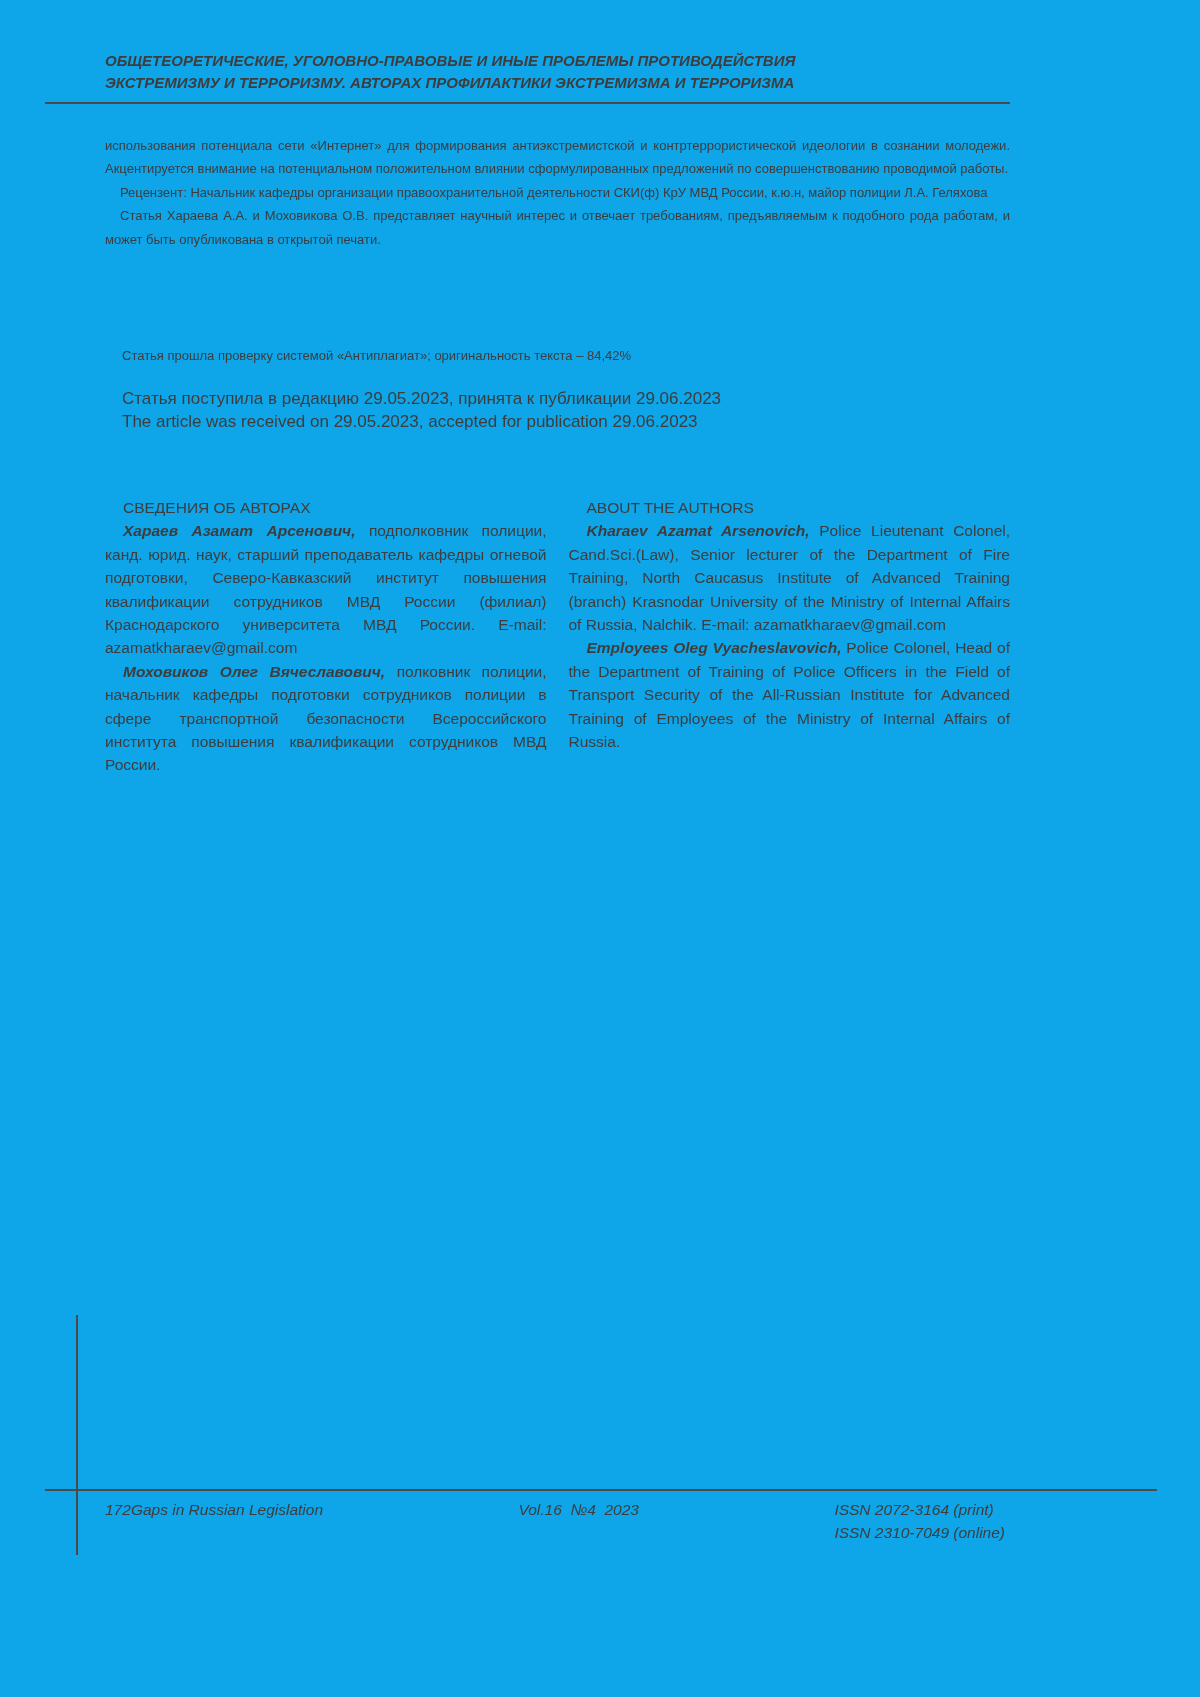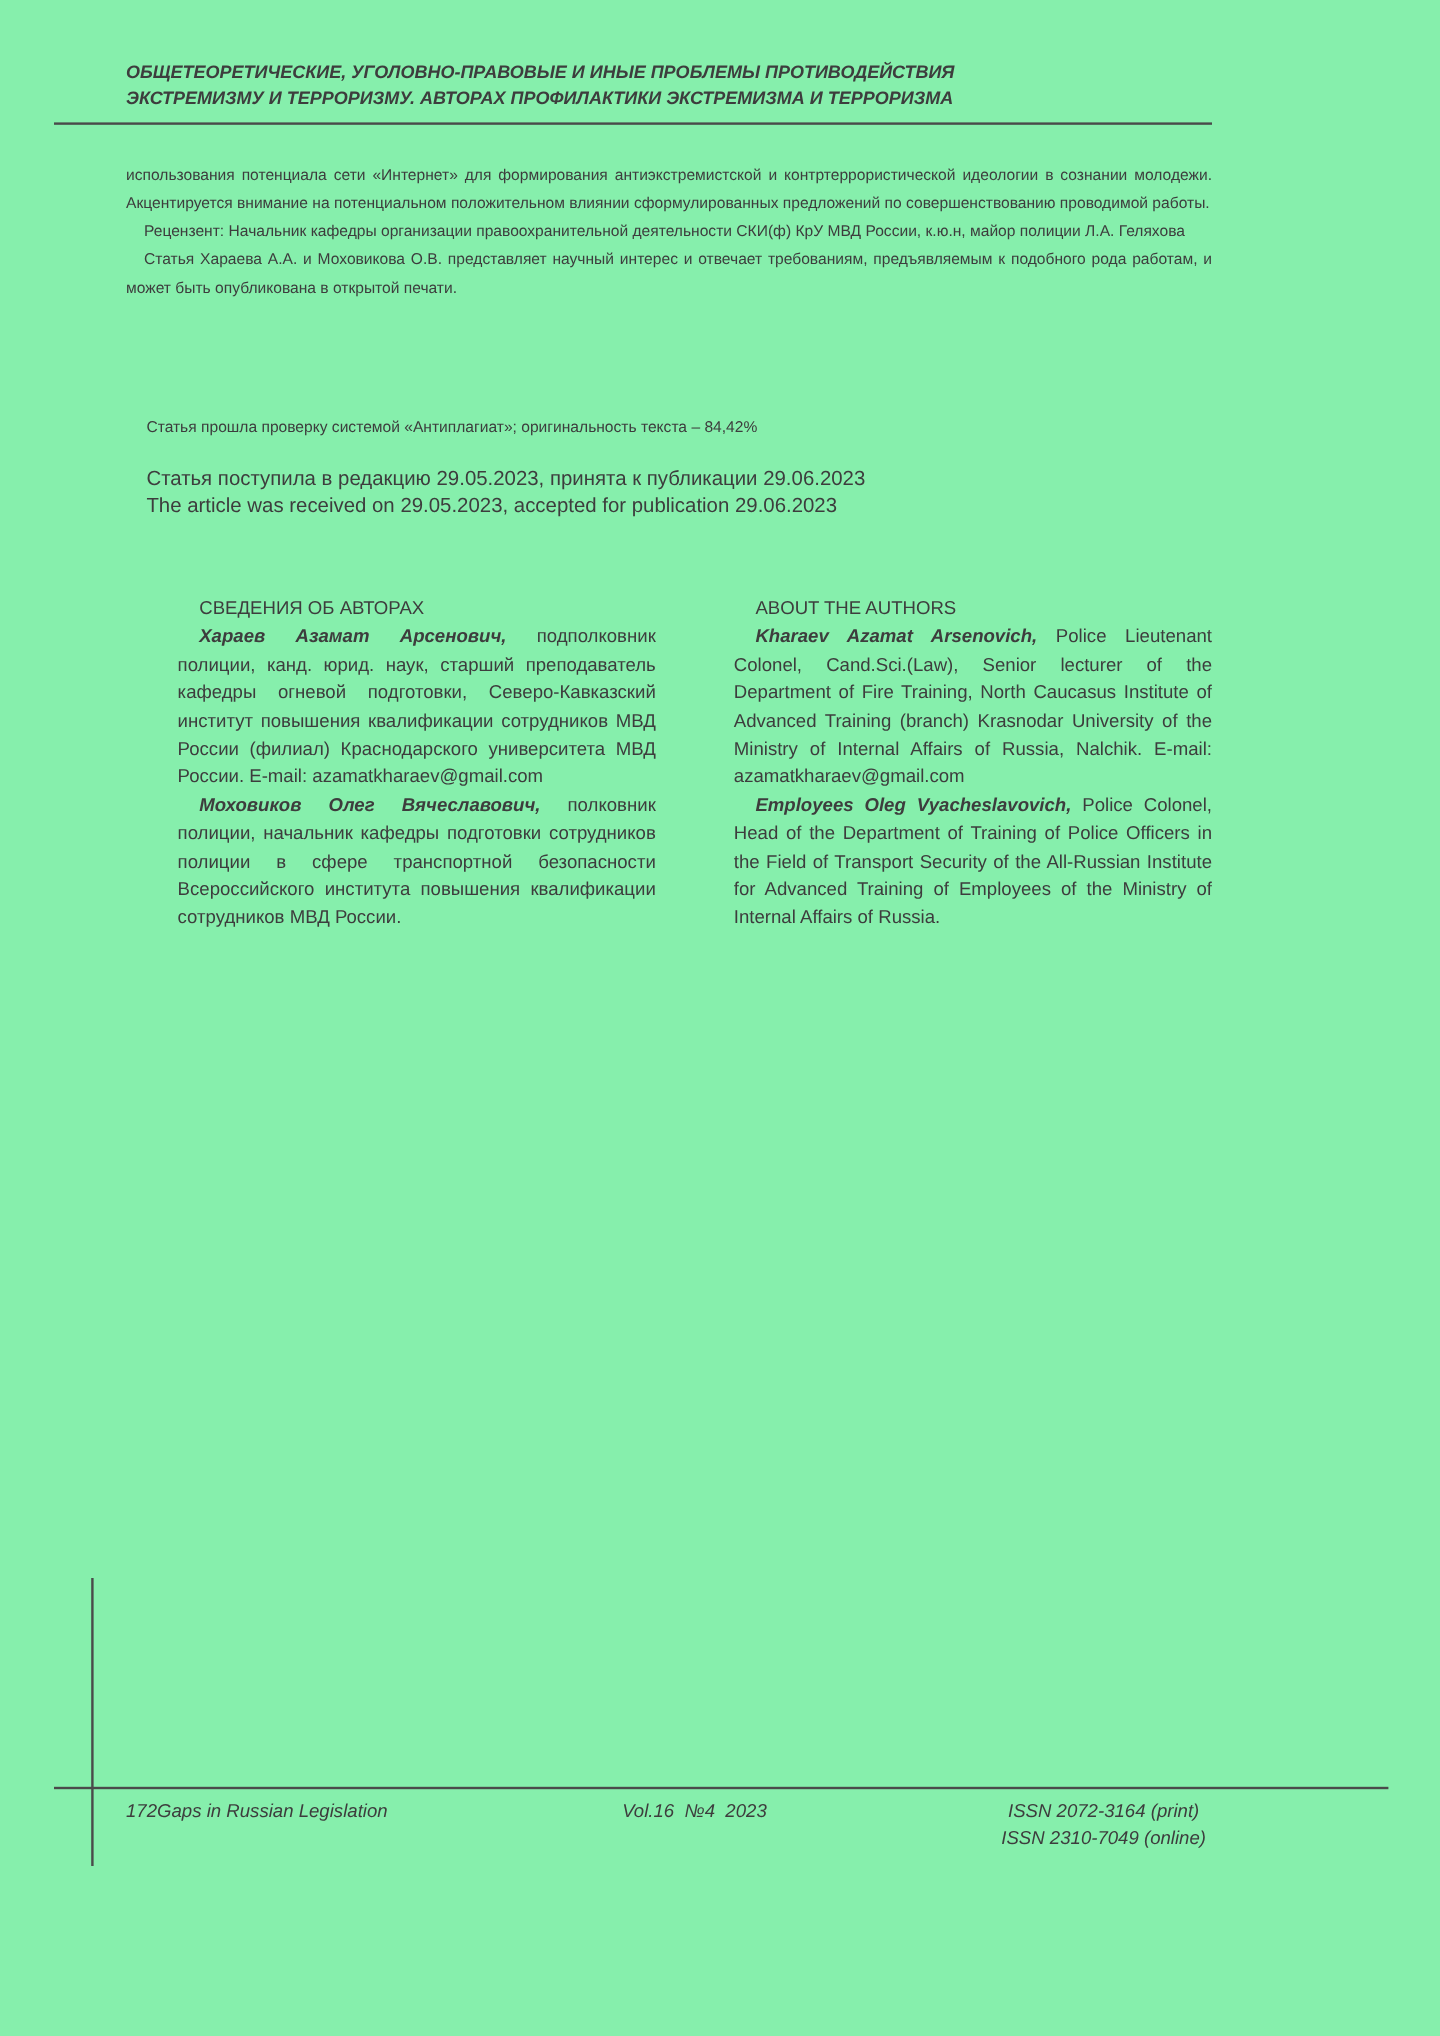--- a/index.html
+++ b/index.html
@@ -2,21 +2,21 @@
 <html><head>
 <meta charset="utf-8">
 <title>Journal Page</title>
 <style>
   * { margin: 0; padding: 0; box-sizing: border-box; }
   html, body { background: #ffffff; }
   .page {
     position: relative;
     width: 1200px;
     height: 1697px;
-    background: #86efac;
+    background: #0ea5e9;
     font-family: "Liberation Sans", "DejaVu Sans", sans-serif;
     color: #3d3d3d;
     overflow: hidden;
   }
   
   .running-head {
     position: absolute;
     left: 105px;
     top: 50px;
     width: 910px;
@@ -70,21 +70,20 @@
     top: 496px;
     width: 905px;
     display: flex;
     gap: 22px;
   }
   .authors-col {
     flex: 1 1 0;
     font-size: 15.5px;
     line-height: 23.4px;
     text-align: justify;
-    margin-left: 43px;
   }
   .authors-heading {
     font-weight: normal;
     font-size: 15.5px;
     line-height: 23.4px;
     text-indent: 18px;
     text-align: left;
   }
   .author-entry { text-indent: 18px; }
   .author-name { font-weight: bold; font-style: italic; }
@@ -114,21 +113,21 @@
     display: flex;
     justify-content: space-between;
     align-items: flex-start;
     font-style: italic;
     font-size: 15.5px;
     line-height: 23.4px;
   }
   .footer-left { display: flex; justify-content: space-between; }
   .footer-journal { }
   .footer-center { white-space: pre; }
-  .footer-right { text-align: center; }
+  .footer-right { text-align: left; }
 </style>
 </head>
 <body>
 
 <div class="page">
 
   <div class="running-head">
     <div>ОБЩЕТЕОРЕТИЧЕСКИЕ, УГОЛОВНО-ПРАВОВЫЕ И ИНЫЕ ПРОБЛЕМЫ ПРОТИВОДЕЙСТВИЯ</div>
     <div>ЭКСТРЕМИЗМУ И ТЕРРОРИЗМУ. АВТОРАХ ПРОФИЛАКТИКИ ЭКСТРЕМИЗМА И ТЕРРОРИЗМА</div>
   </div>

